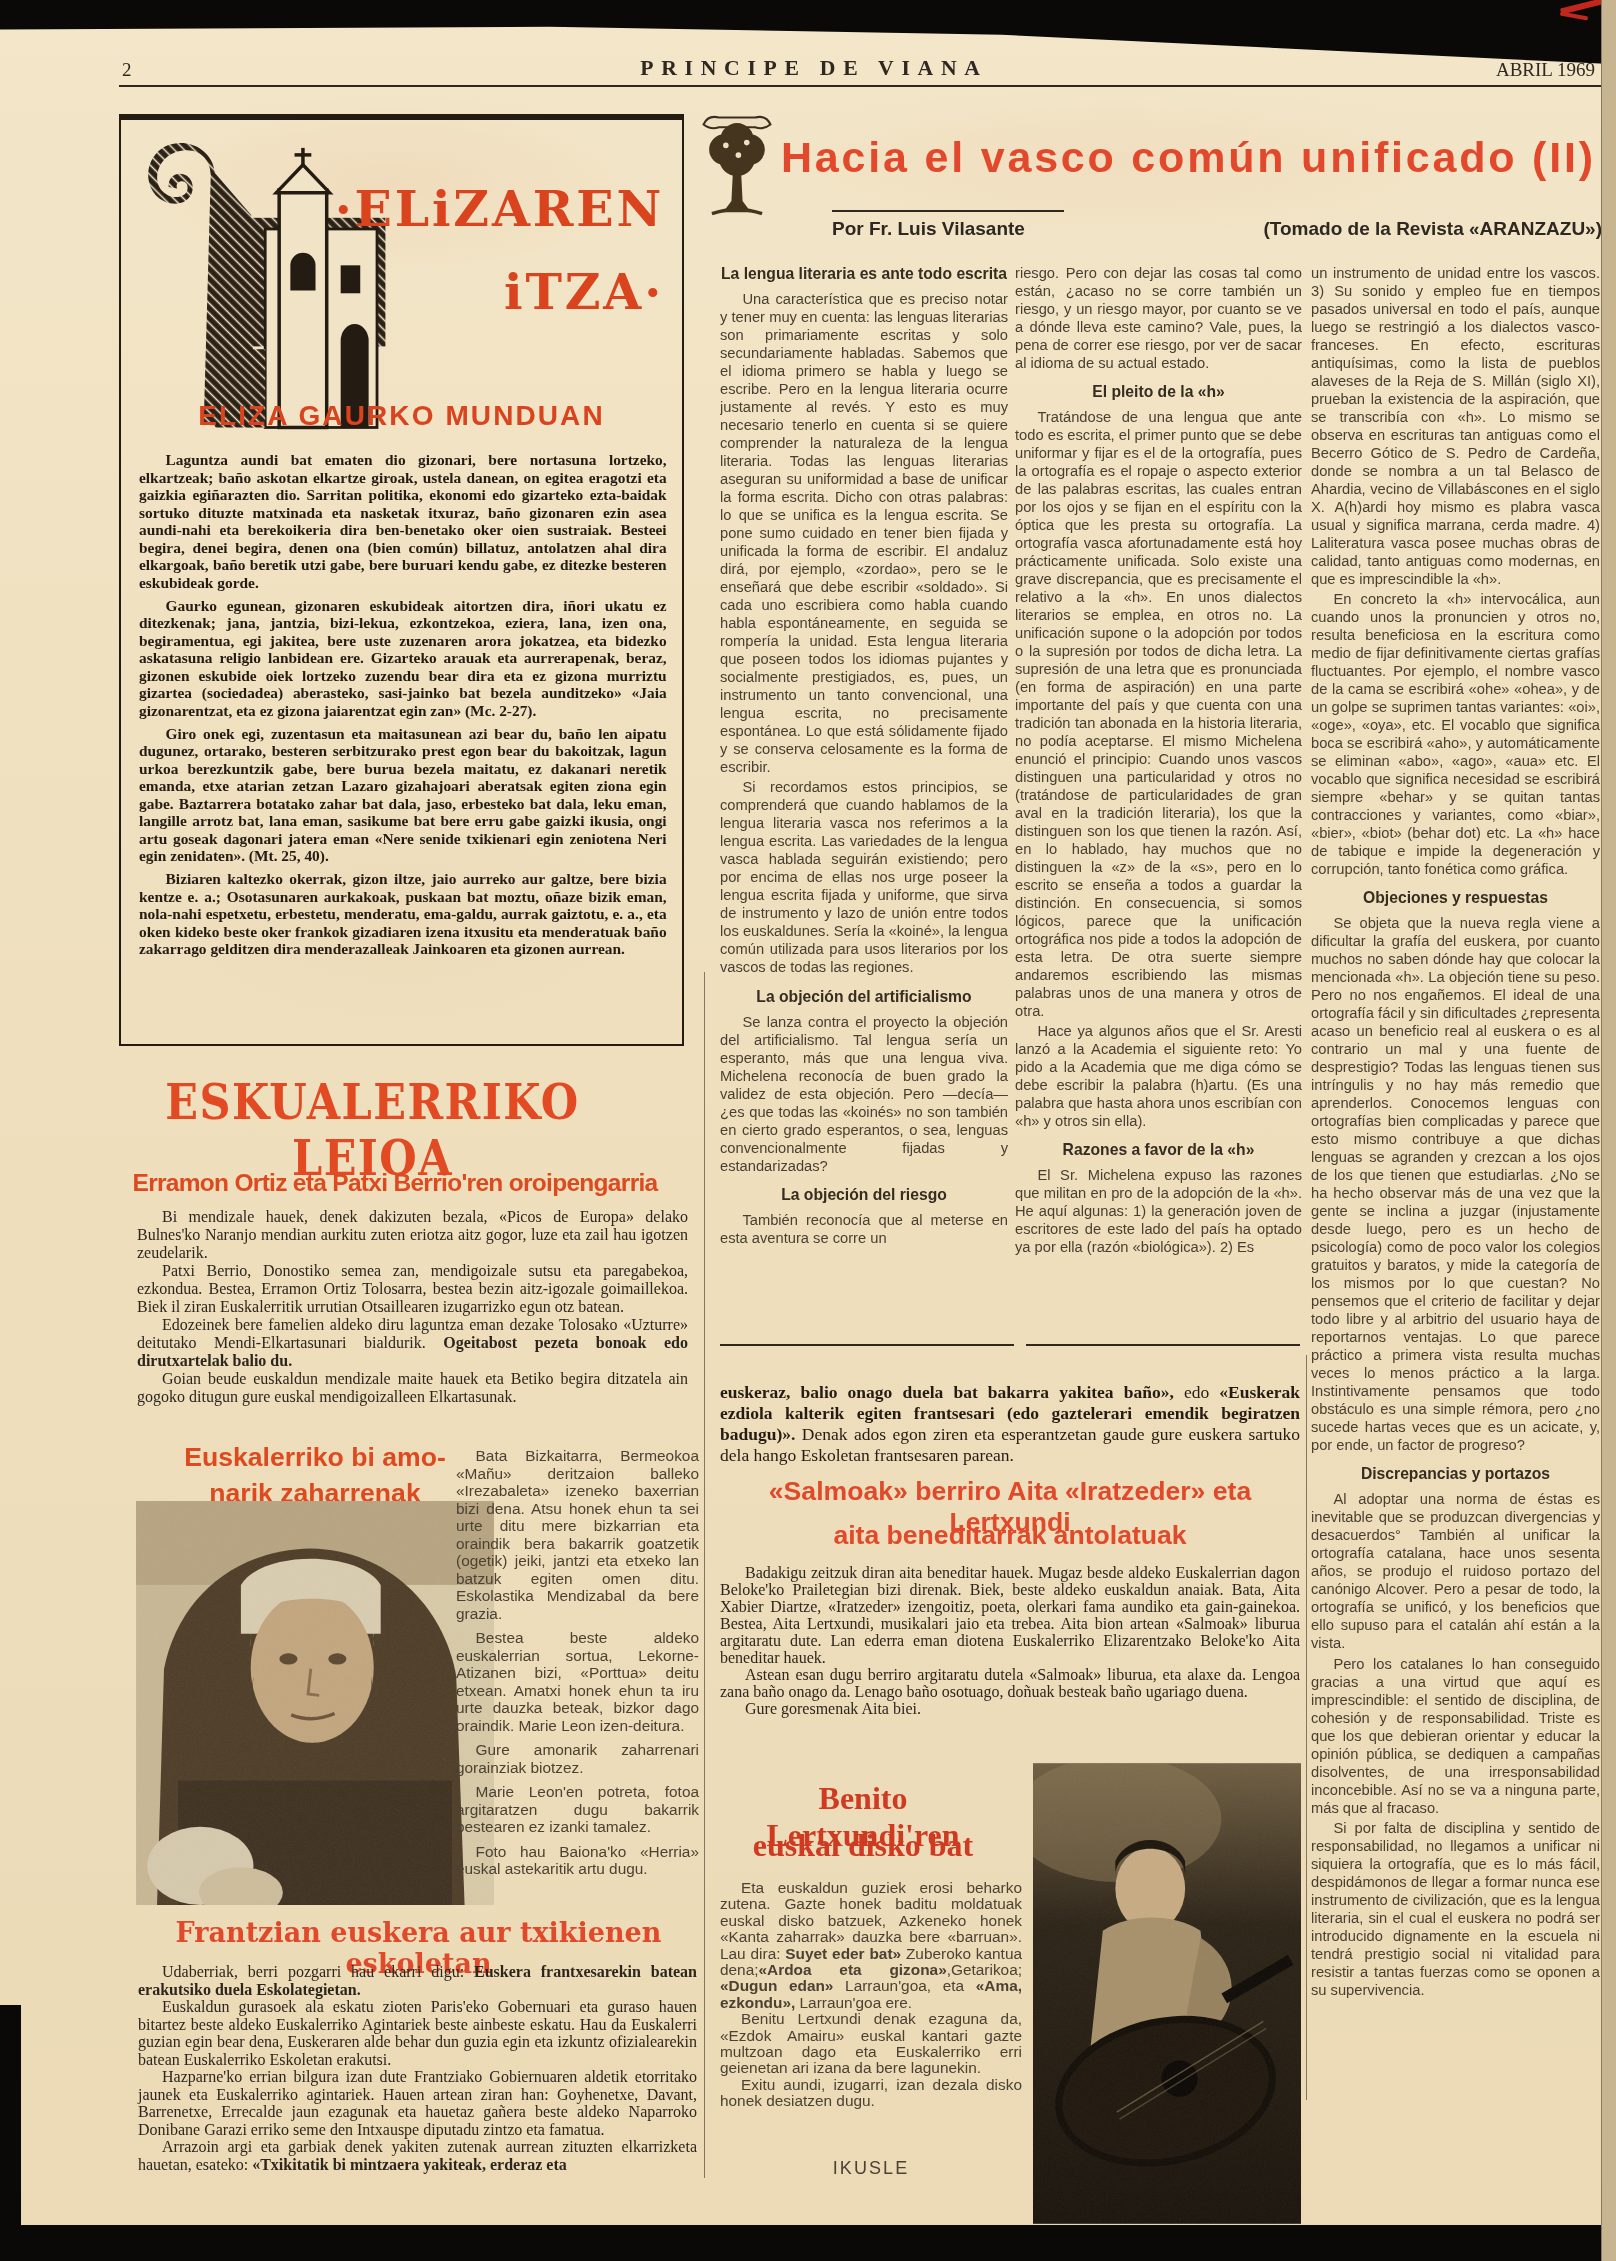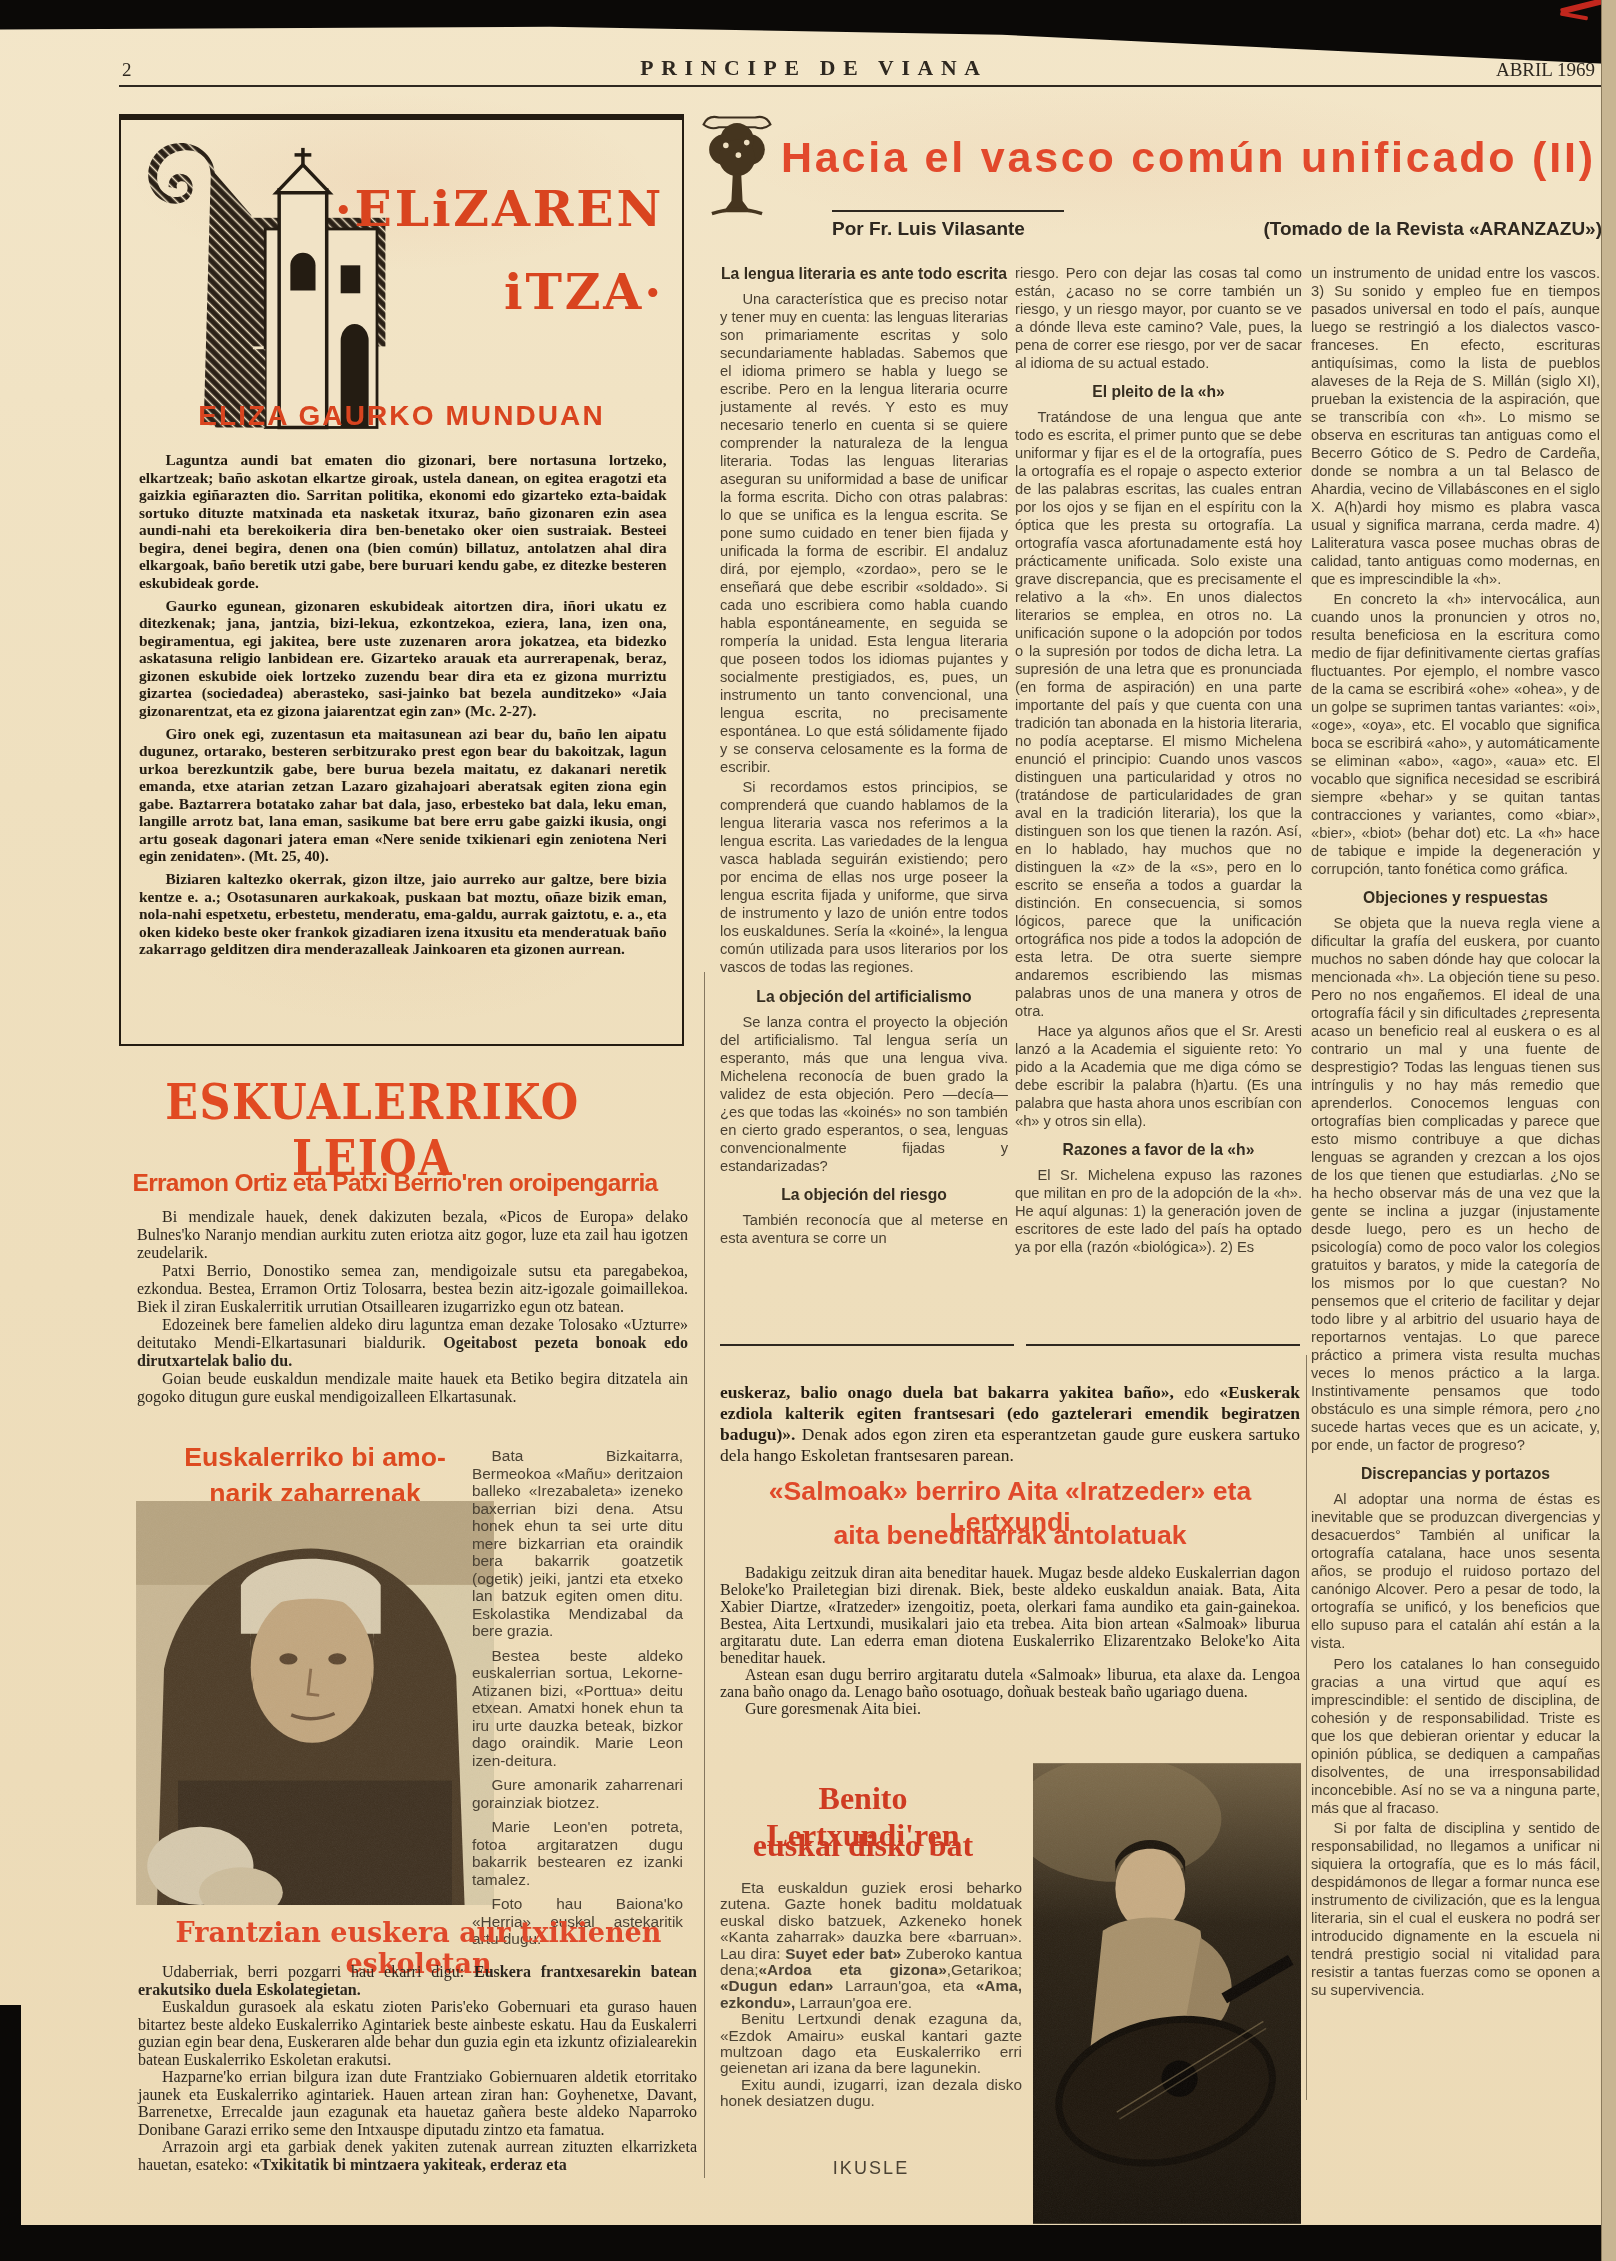--- a/index.html
+++ b/index.html
@@ -25,21 +25,21 @@
   .eliza-body{left:18px;right:15.4px;top:331px;font-weight:bold;font-size:15.4px;line-height:17.5px;color:#241c12;text-align:justify;}
   .eliza-body .para{margin:0 0 5.6px;text-indent:26.6px;}
   
   .eskua-logo{left:128px;top:1074px;width:489px;text-align:center;font-family:"DejaVu Serif",serif;font-weight:bold;font-size:43px;color:#e14a22;letter-spacing:1.4px;transform:scaleY(1.12);transform-origin:top;}
   .eskua-head{left:116px;top:1169px;width:558px;text-align:center;font-family:"Liberation Sans",sans-serif;font-weight:bold;font-size:24.5px;letter-spacing:-0.7px;color:#dd4a20;}
   .eskua-body{left:137px;top:1208px;width:551px;font-size:16px;line-height:18px;color:#2c261e;text-align:justify;}
   .eskua-body .para{margin:0;text-indent:25px;}
   
   .amonak-head{left:136px;top:1440px;width:358px;text-align:center;font-family:"Liberation Sans",sans-serif;font-weight:bold;font-size:26.6px;color:#dd4a20;line-height:1.35;}
   .amonak-col{left:456px;top:1447px;width:243px;font-family:"Liberation Sans",sans-serif;font-size:15.4px;line-height:17.5px;color:#4b4234;text-align:justify;}
-  .amonak-col .para{margin:0 16px 7px;text-indent:19.6px;}
+  .amonak-col .para{margin:0 0 7px;text-indent:19.6px;}
   
   .frantzian-head{left:136px;top:1917px;width:565px;text-align:center;font-family:"DejaVu Serif",serif;font-weight:bold;font-size:27px;color:#e0492a;}
   .frantzian-body{left:138px;top:1963px;width:559px;font-size:16px;line-height:17.5px;color:#2c261e;text-align:justify;}
   .frantzian-body .para{margin:0;text-indent:24px;}
   .frantzian-body .b,.b{font-weight:bold;}
   
   .tree{left:698px;top:109px;}
   .vasco-title{left:781px;top:133px;width:829px;font-family:"Liberation Sans",sans-serif;font-weight:bold;font-size:43px;letter-spacing:2.8px;color:#e2492c;}
   .byline-rule{left:832px;top:210px;width:232px;height:2.1px;background:#2e2820;}
   .byline{left:832px;top:218px;font-family:"Liberation Sans",sans-serif;font-weight:bold;font-size:19px;color:#2e2820;}

